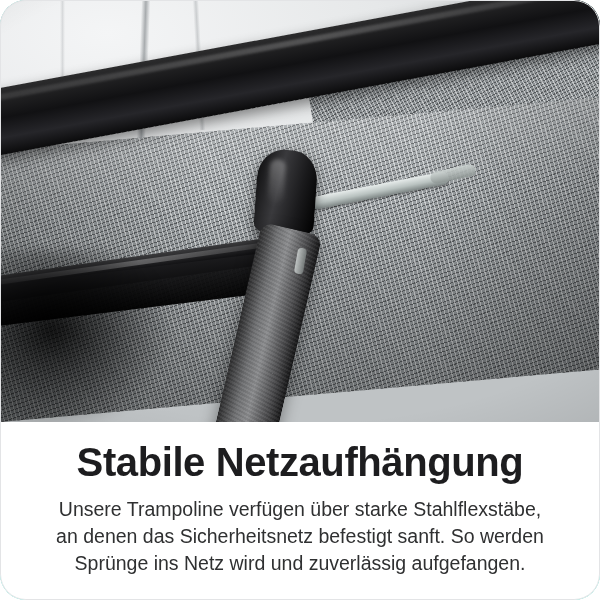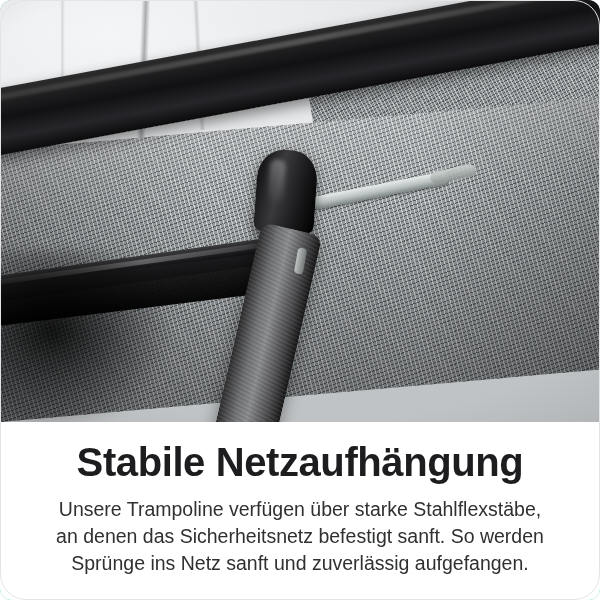--- a/index.html
+++ b/index.html
@@ -13,21 +13,21 @@
     font-family: "Liberation Sans", sans-serif;
     overflow: hidden;
   }
 
   .card {
     position: relative;
     width: 600px;
     height: 600px;
     box-sizing: border-box;
     background: #14b8a6;
-    border-radius: 12px;
+    border-radius: 26px;
     overflow: hidden;
   }
 
   
   .photo {
     position: relative;
     width: 600px;
     height: 422px;
     overflow: hidden;
     background: #cfd2d4;
@@ -323,18 +323,18 @@
 
     <div class="fg-left"></div>
     <div class="vignette"></div>
   </div>
 
   <div class="caption">
     <h1 class="headline">Stabile Netzaufhängung</h1>
     <p class="body-copy">
       <span>Unsere Trampoline verfügen über starke Stahlflexstäbe,</span>
       <span>an denen das Sicherheitsnetz befestigt sanft. So werden</span>
-      <span>Sprünge ins Netz sanft und zuverlässig aufgefangen.</span>
+      <span>Sprünge ins Netz wird und zuverlässig aufgefangen.</span>
     </p>
   </div>
 
   <div class="card-border"></div>
 </div>
 
 </body></html>

